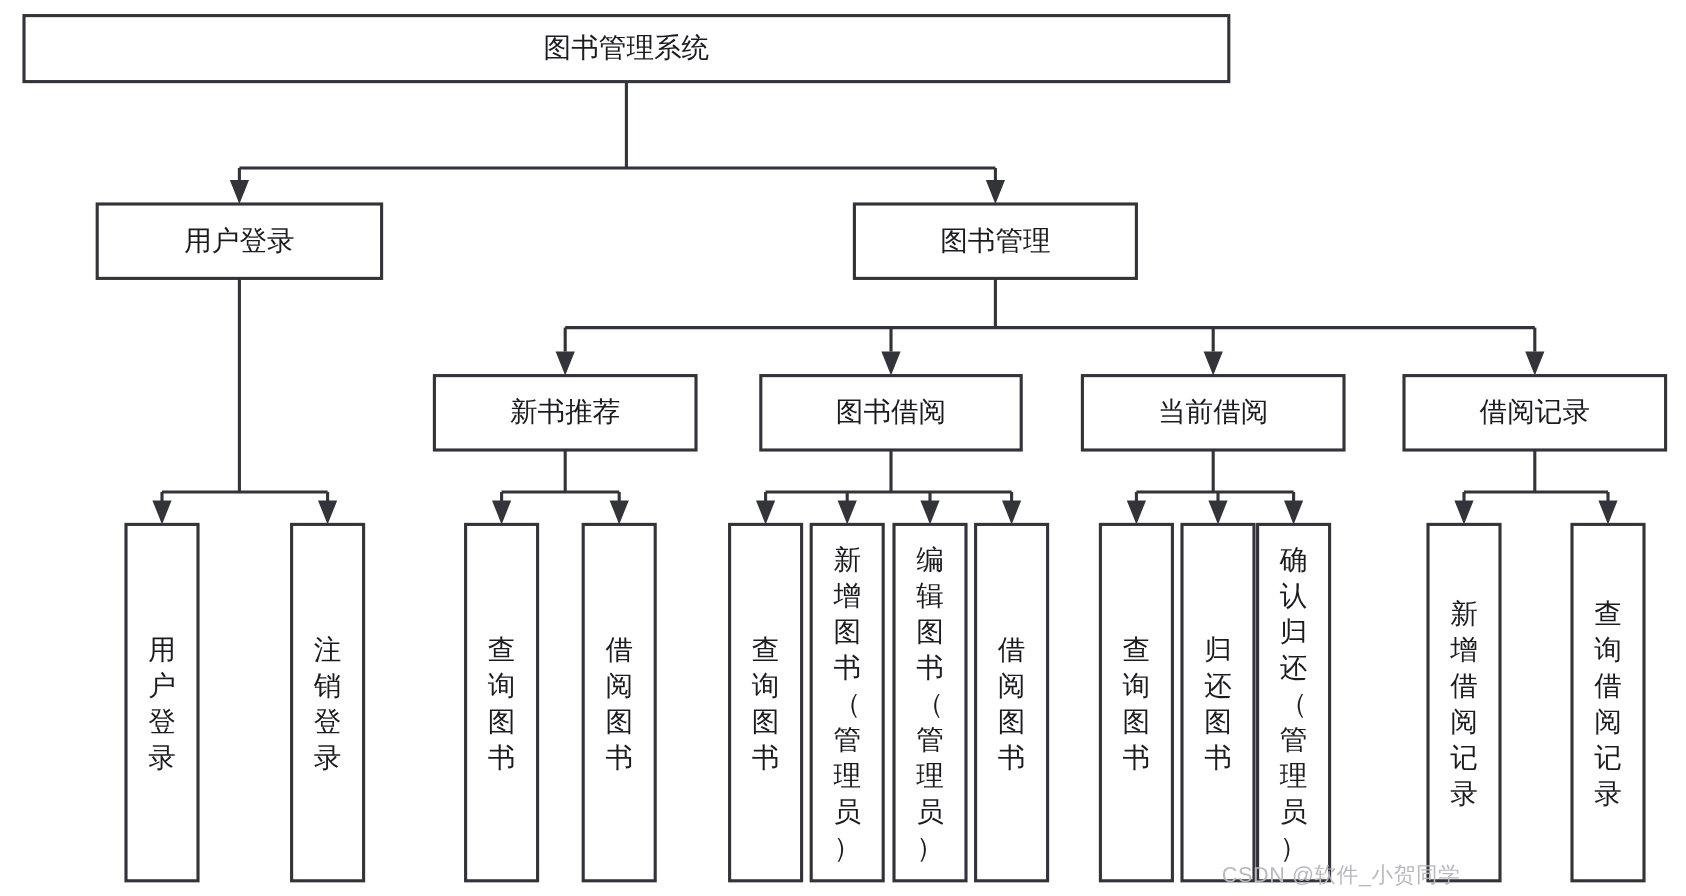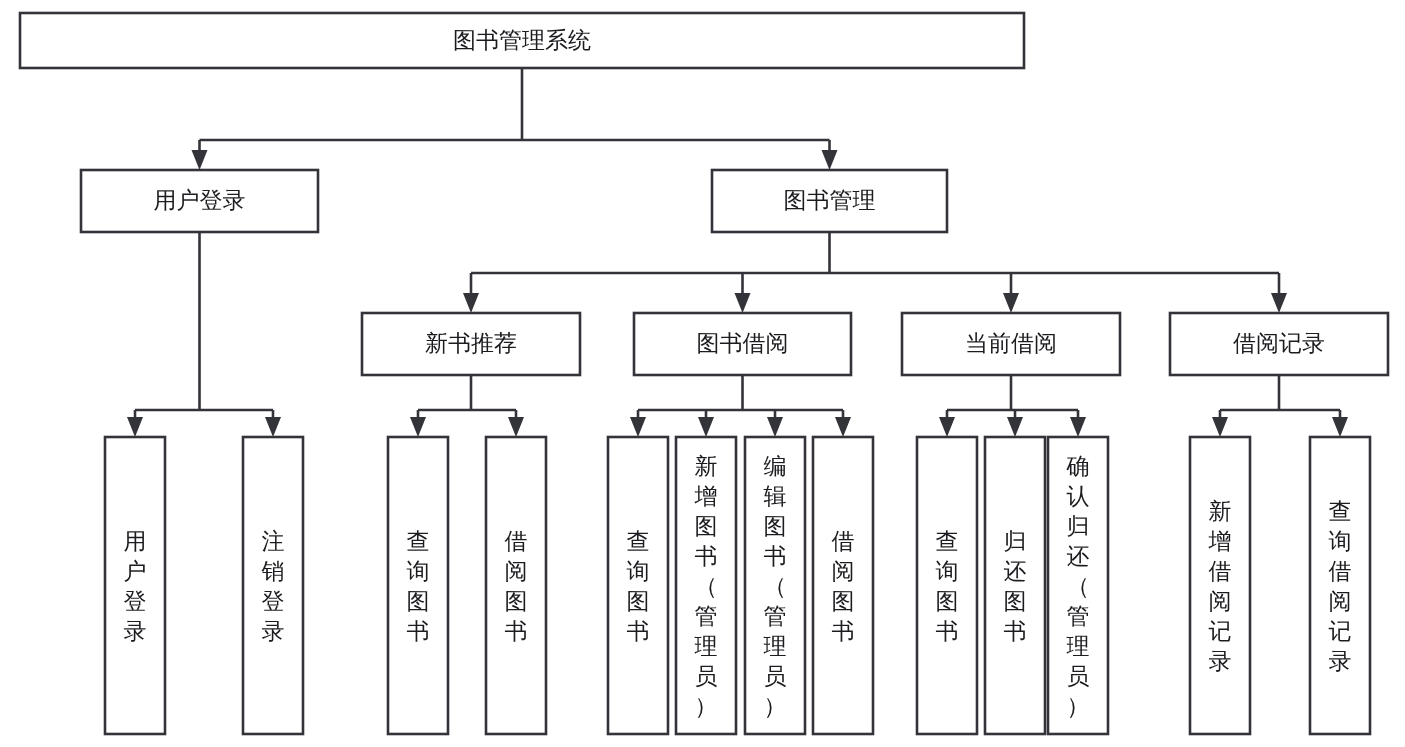--- a/index.html
+++ b/index.html
@@ -201,13 +201,14 @@
         <g>
           <rect x="1190" y="437" width="60" height="297" class="node-box"></rect>
           <text x="1220" class="node-label-v"><tspan x="1220" y="518.9">新</tspan><tspan x="1220" y="548.9">增</tspan><tspan x="1220" y="578.9">借</tspan><tspan x="1220" y="608.9">阅</tspan><tspan x="1220" y="638.9">记</tspan><tspan x="1220" y="668.9">录</tspan></text>
         </g>
         <g>
           <rect x="1310" y="437" width="60" height="297" class="node-box"></rect>
           <text x="1340" class="node-label-v"><tspan x="1340" y="518.9">查</tspan><tspan x="1340" y="548.9">询</tspan><tspan x="1340" y="578.9">借</tspan><tspan x="1340" y="608.9">阅</tspan><tspan x="1340" y="638.9">记</tspan><tspan x="1340" y="668.9">录</tspan></text>
         </g>
       </g>
   </svg>
+  <div class="watermark">CSDN @软件_小贺同学</div>
 </div>
 
 </body></html>

